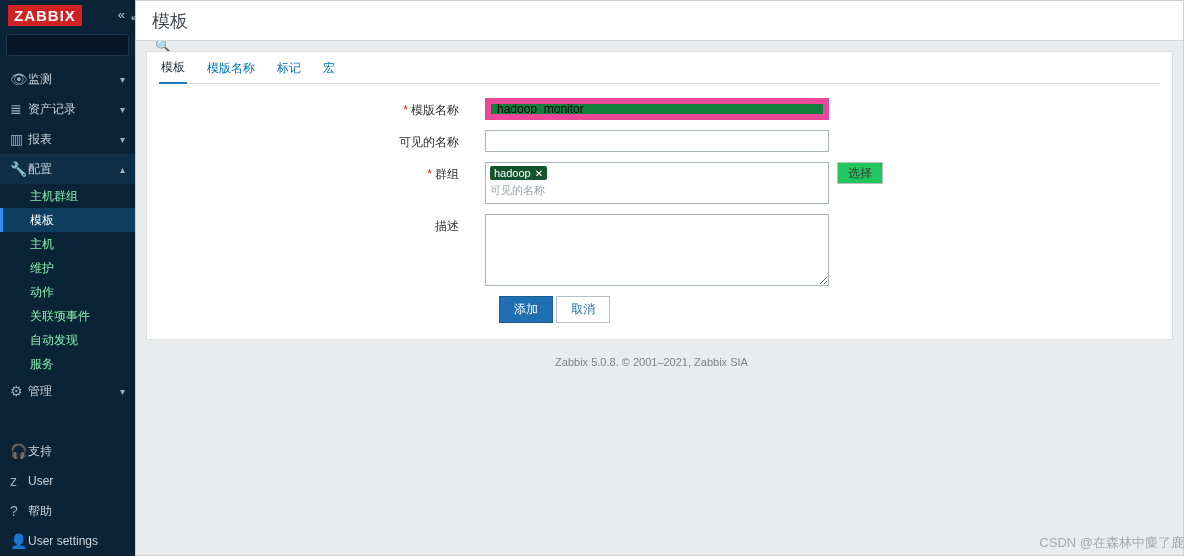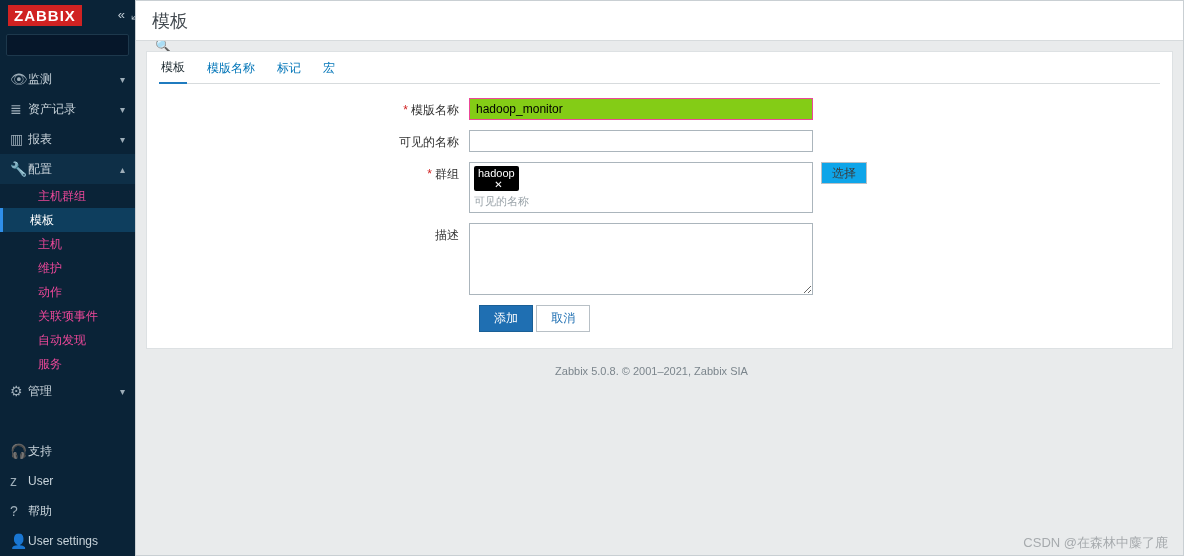--- a/index.html
+++ b/index.html
@@ -15,57 +15,57 @@
   .search { margin: 4px 6px 8px 6px; background: #06172a; border: 1px solid #1d384c; border-radius: 2px; height: 22px; display: flex; align-items: center; padding: 0 6px; }
   .search input { flex: 1; background: transparent; border: none; outline: none; color: #bbb; font-size: 11px; }
   .search .mag { color: #bfcad3; font-size: 13px; }
 
   .nav-item { display: flex; align-items: center; height: 30px; padding: 0 10px; color: #c8d3da; cursor: pointer; font-size: 12px; }
   .nav-item .icon { width: 18px; color: #9dadb8; font-size: 14px; }
   .nav-item .label { flex: 1; }
   .nav-item .caret { color: #9dadb8; font-size: 10px; }
   .nav-item.active { background: #0e2f47; }
 
-  .sub-item { display: block; height: 24px; line-height: 24px; padding-left: 38px; color: #ec4899; cursor: pointer; font-size: 12px; }
+  .sub-item { display: block; height: 24px; line-height: 24px; padding-left: 30px; color: #86efac; cursor: pointer; font-size: 12px; }
   .sub-item.selected { background: #0e3e5e; border-left: 3px solid #2f8fea; padding-left: 27px; color: #fff; }
 
   .bottom-nav { margin-top: auto; }
 
   
   .main { margin-left: 135px; height: 100%; background: #e9ebec; border: 1px solid #c9cfd3; display: flex; flex-direction: column; }
   .page-header { background: #fff; height: 40px; display: flex; align-items: center; padding: 0 16px; font-size: 18px; color: #434a50; border-bottom: 1px solid #d7dbdd; }
 
   .content-card { margin: 10px; background: #fff; border: 1px solid #dde1e3; flex: 0 0 auto; padding: 0 12px 16px 12px; }
 
   .tabs { display: flex; gap: 18px; height: 32px; align-items: flex-end; border-bottom: 1px solid #d7dbdd; padding-bottom: 0; }
   .tab { color: #0275b8; font-size: 12px; padding: 6px 2px; cursor: pointer; }
   .tab.active { color: #1f2c33; border-bottom: 2px solid #1f7bbf; margin-bottom: -1px; font-weight: 500; }
 
   .form { padding-top: 14px; }
-  .form-row { display: flex; align-items: flex-start; margin-bottom: 10px; }
+  .form-row { display: flex; align-items: flex-start; margin-bottom: 10px; gap: 16px; }
   .form-label { width: 310px; text-align: right; padding-right: 10px; padding-top: 4px; color: #333; font-size: 12px; }
   .req { color: #d02222; margin-right: 3px; }
   .form-field { display: flex; align-items: flex-start; }
 
   .txt { width: 344px; height: 22px; border: 1px solid #abb5bc; padding: 2px 6px; font-size: 12px; outline: none; }
-  .txt.hl { background: #84cc16; border: 1px solid #ec4899; }
+  .txt.hl { background: #15803d; border: 6px solid #ec4899; }
   .multiselect { width: 344px; min-height: 42px; border: 1px solid #abb5bc; padding: 3px 4px; }
-  .tag { display: inline-flex; align-items: center; background: #000000; color: #fff; font-size: 11px; padding: 1px 4px; border-radius: 2px; flex-direction: column; }
+  .tag { display: inline-flex; align-items: center; background: #14532d; color: #fff; font-size: 11px; padding: 1px 4px; border-radius: 2px; }
   .tag .x { margin-left: 4px; cursor: pointer; font-size: 10px; }
   .ms-hint { color: #9aa3a9; font-size: 11px; margin-top: 3px; display: block; }
-  .select-btn { margin-left: 8px; height: 22px; padding: 0 10px; background: #0ea5e9; border: 1px solid #b8c0c6; color: #3b3b3b; font-size: 12px; cursor: pointer; }
+  .select-btn { margin-left: 8px; height: 22px; padding: 0 10px; background: #22c55e; border: 1px solid #b8c0c6; color: #3b3b3b; font-size: 12px; cursor: pointer; }
   .desc { width: 344px; height: 72px; border: 1px solid #abb5bc; padding: 4px 6px; font-size: 12px; resize: both; outline: none; }
 
   .form-actions { margin-left: 320px; margin-top: 8px; }
-  .btn-primary { background: #1f6fb2; color: #fff; border: 1px solid #1a5f96; padding: 4px 14px; font-size: 12px; cursor: pointer; }
+  .btn-primary { background: #1f6fb2; color: #fff; border: 1px solid #1a5f96; padding: 4px 14px; font-size: 12px; cursor: pointer; margin-left: 20px; }
   .btn-secondary { background: #fff; color: #1f6fb2; border: 1px solid #b8c0c6; padding: 4px 14px; font-size: 12px; cursor: pointer; }
 
   .footer { text-align: center; font-size: 11px; color: #7b858c; padding: 6px 16px 2px 0; }
 
-  .watermark { position: absolute; right: 16px; bottom: 4px; font-size: 13px; color: #8a8f93; opacity: .7; }
+  .watermark { position: absolute; right: 0; bottom: 4px; font-size: 13px; color: #8a8f93; opacity: .7; }
 </style>
 </head>
 <body>
 
 <div class="sidebar">
   <div class="sidebar-top">
     <span class="logo">ZABBIX</span>
     <div class="top-icons">
       <span>«</span>
       <span>⤢</span>

